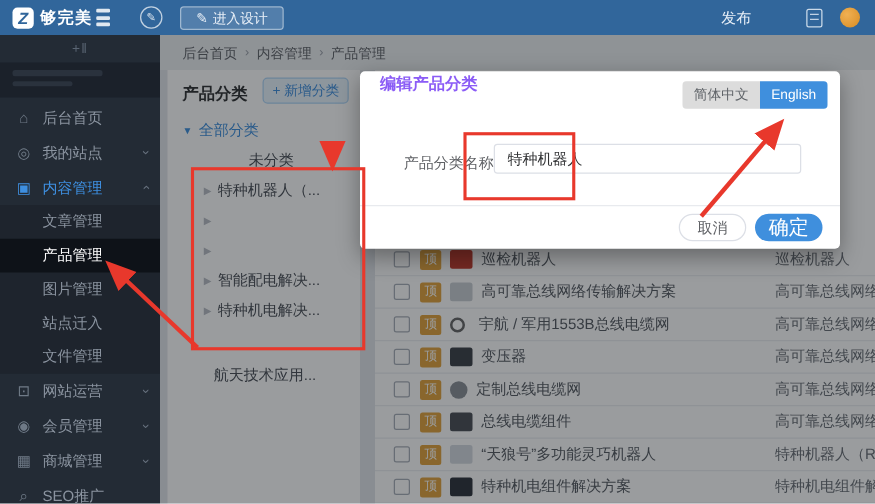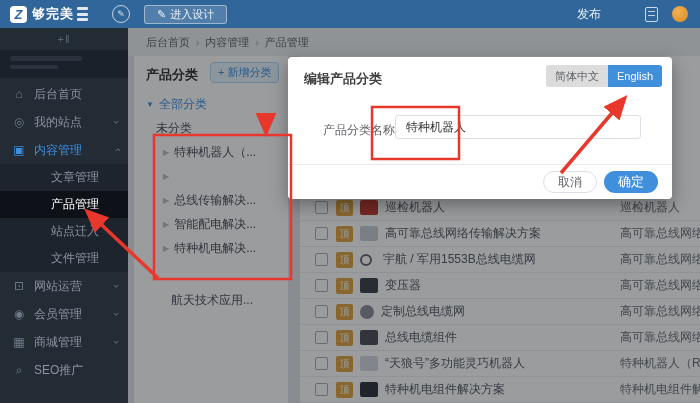--- a/index.html
+++ b/index.html
@@ -37,42 +37,42 @@
   .site-bar2{width:48px;height:4px;}
   .menu{margin-top:2px;}
   .mi{position:relative;height:28px;display:flex;align-items:center;padding-left:12px;
       color:#8B94A0;font-size:12px;cursor:pointer;}
   .mi .ic{width:14px;color:#6F7A87;font-size:12px;margin-right:8px;text-align:center;}
   .chev{position:absolute;right:9px;color:#66707D;font-size:11px;transform:rotate(90deg);}
   .chev.up{transform:rotate(-90deg);}
   .mi.parent-active{color:#3E8FE0;}
   .mi.parent-active .ic{color:#3E8FE0;}
   .submenu{background:#1E242D;}
-  .smi{position:relative;height:27px;display:flex;align-items:center;padding-left:51px;
+  .smi{position:relative;height:27px;display:flex;align-items:center;padding-left:34px;
        color:#8B94A0;font-size:12px;cursor:pointer;}
   .smi.active{background:#0E1218;color:#FFFFFF;}
 
   
   .content{position:absolute;top:28px;left:128px;right:0;bottom:0;background:#E2E5EA;}
   .breadcrumb{height:28px;background:#EDEFF2;display:flex;align-items:center;padding-left:18px;
               font-size:11px;color:#5F6368;gap:6px;}
   .bc-sep{color:#9AA0A8;font-size:10px;}
   .main{position:absolute;top:28px;left:6px;right:0;bottom:0;}
 
   
   .tree-panel{position:absolute;left:0;top:0;width:154px;bottom:0;background:#fff;}
   .tp-title{position:absolute;left:12px;top:10px;font-size:13px;font-weight:bold;color:#303133;}
   .add-btn{position:absolute;left:76px;top:6px;height:21px;padding:0 7px;background:#E9F4FE;
            border:1px solid #AFD6F8;border-radius:4px;color:#3F8FDD;font-size:11px;cursor:pointer;}
   .tree{position:absolute;top:36px;left:0;right:0;}
   .tn{height:24px;display:flex;align-items:center;font-size:12px;color:#4A4F57;cursor:pointer;white-space:nowrap;}
   .tn .tri-open{color:#3F8FDD;font-size:8px;margin-right:5px;}
   .tn .tri{color:#B8BCC4;font-size:8px;margin-right:5px;}
   .tn.root{padding-left:12px;color:#3F8FDD;}
-  .tn.lone{padding-left:22px;}
+  .tn.lone{padding-left:22px;margin-left:43px;}
   .tn.child{padding-left:29px;}
   .tn.leaf{padding-left:37px;margin-top:28px;}
 
   
   .table-panel{position:absolute;left:166px;top:0;right:0;bottom:0;background:#fff;}
   .rows{position:absolute;top:139px;left:0;right:0;}
   .prow{position:relative;height:26px;display:flex;align-items:center;padding-left:15px;
         border-bottom:1px solid #ECEEF1;box-sizing:border-box;white-space:nowrap;}
   .cb{width:11px;height:11px;border:1px solid #A8AEB8;border-radius:2px;background:#fff;cursor:pointer;flex:none;}
   .pin{width:17px;height:16px;background:#E2A33D;border-radius:2px;color:#fff;font-size:10px;
@@ -84,34 +84,34 @@
   .t6{background:#4A4F55;} .t7{background:#D5DAE0;} .t8{background:#2E333B;}
   .pname{font-size:12px;color:#555A61;margin-left:7px;}
   .pcat{position:absolute;left:320px;font-size:12px;color:#6A6F76;}
 
   
   .dim{position:absolute;top:28px;left:128px;right:0;bottom:0;background:rgba(15,18,24,.42);z-index:10;}
 
   
   .modal{position:absolute;left:288px;top:57px;width:384px;height:142px;background:#fff;
          border-radius:4px;box-shadow:0 6px 18px rgba(0,0,0,.35);z-index:20;}
-  .modal-title{position:absolute;left:16px;top:13px;font-size:13px;font-weight:bold;color:#404040;}
+  .modal-title{position:absolute;left:16px;top:1px;font-size:13px;font-weight:bold;color:#8b5cf6;}
   .tabs{position:absolute;right:10px;top:8px;display:flex;}
   .tab{height:22px;line-height:22px;padding:0 9px;font-size:11px;cursor:pointer;}
   .tab-zh{background:#DCDCDC;color:#5F6368;border-radius:3px 0 0 3px;}
   .tab-en{background:#3F8FDD;color:#fff;border-radius:0 3px 3px 0;}
   .form-label{position:absolute;left:35px;top:65px;font-size:12px;color:#606266;}
   .form-input{position:absolute;left:107px;top:58px;width:246px;height:24px;border:1px solid #DCDFE6;
               border-radius:3px;font-size:12px;color:#303133;padding:0 10px;box-sizing:border-box;
               font-family:"Liberation Sans","DejaVu Sans",sans-serif;}
   .modal-divider{position:absolute;left:0;right:0;top:107px;border-top:1px solid #E8EAEE;}
   .btn-cancel{position:absolute;left:255px;top:114px;width:54px;height:22px;border:1px solid #DCDFE6;
               background:#fff;border-radius:11px;font-size:12px;color:#606266;cursor:pointer;}
   .btn-confirm{position:absolute;left:316px;top:114px;width:54px;height:22px;background:#3F8FDD;
-               border:none;border-radius:11px;font-size:13px;color:#fff;cursor:pointer;}
+               border:none;border-radius:11px;font-size:16px;color:#fff;cursor:pointer;}
 
   
   .anno{position:absolute;top:0;left:0;width:700px;height:403px;z-index:50;pointer-events:none;}
 </style>
 </head>
 <body>
 
 <div class="page">
 
   <header class="topbar">
@@ -160,20 +160,23 @@
         <span class="chev up">›</span>
       </div>
       <div class="submenu">
         <div class="smi">
           <span>文章管理</span>
         </div>
         <div class="smi active">
           <span>产品管理</span>
         </div>
         <div class="smi">
+          <span>图片管理</span>
+        </div>
+        <div class="smi">
           <span>站点迁入</span>
         </div>
         <div class="smi">
           <span>文件管理</span>
         </div>
       </div>
       <div class="mi">
         <span class="ic">⊡</span>
         <span>网站运营</span>
         <span class="chev">›</span>
@@ -219,21 +222,20 @@
           </div>
           <div class="tn child">
             <span class="tri">▶</span>
             <span>特种机器人（...</span>
           </div>
           <div class="tn child">
             <span class="tri">▶</span>
           </div>
           <div class="tn child">
             <span class="tri">▶</span>
-            <span>总线传输解决...</span>
           </div>
           <div class="tn child">
             <span class="tri">▶</span>
             <span>智能配电解决...</span>
           </div>
           <div class="tn child">
             <span class="tri">▶</span>
             <span>特种机电解决...</span>
           </div>
           <div class="tn leaf">

